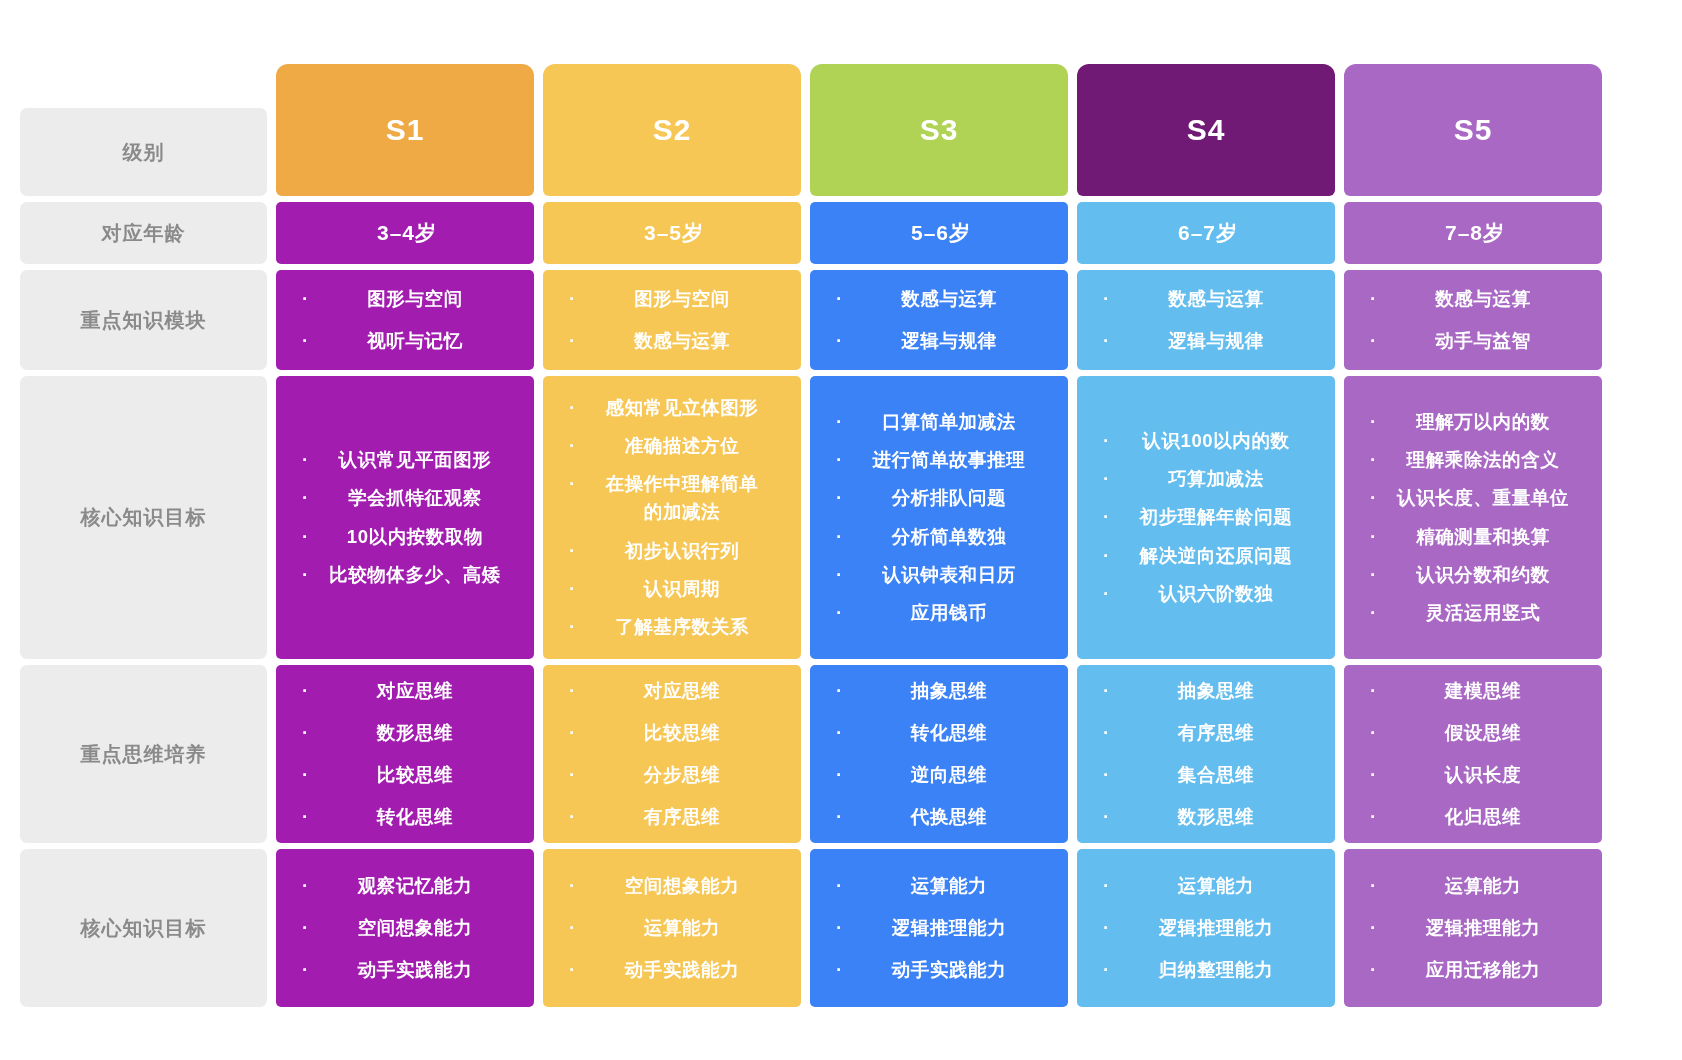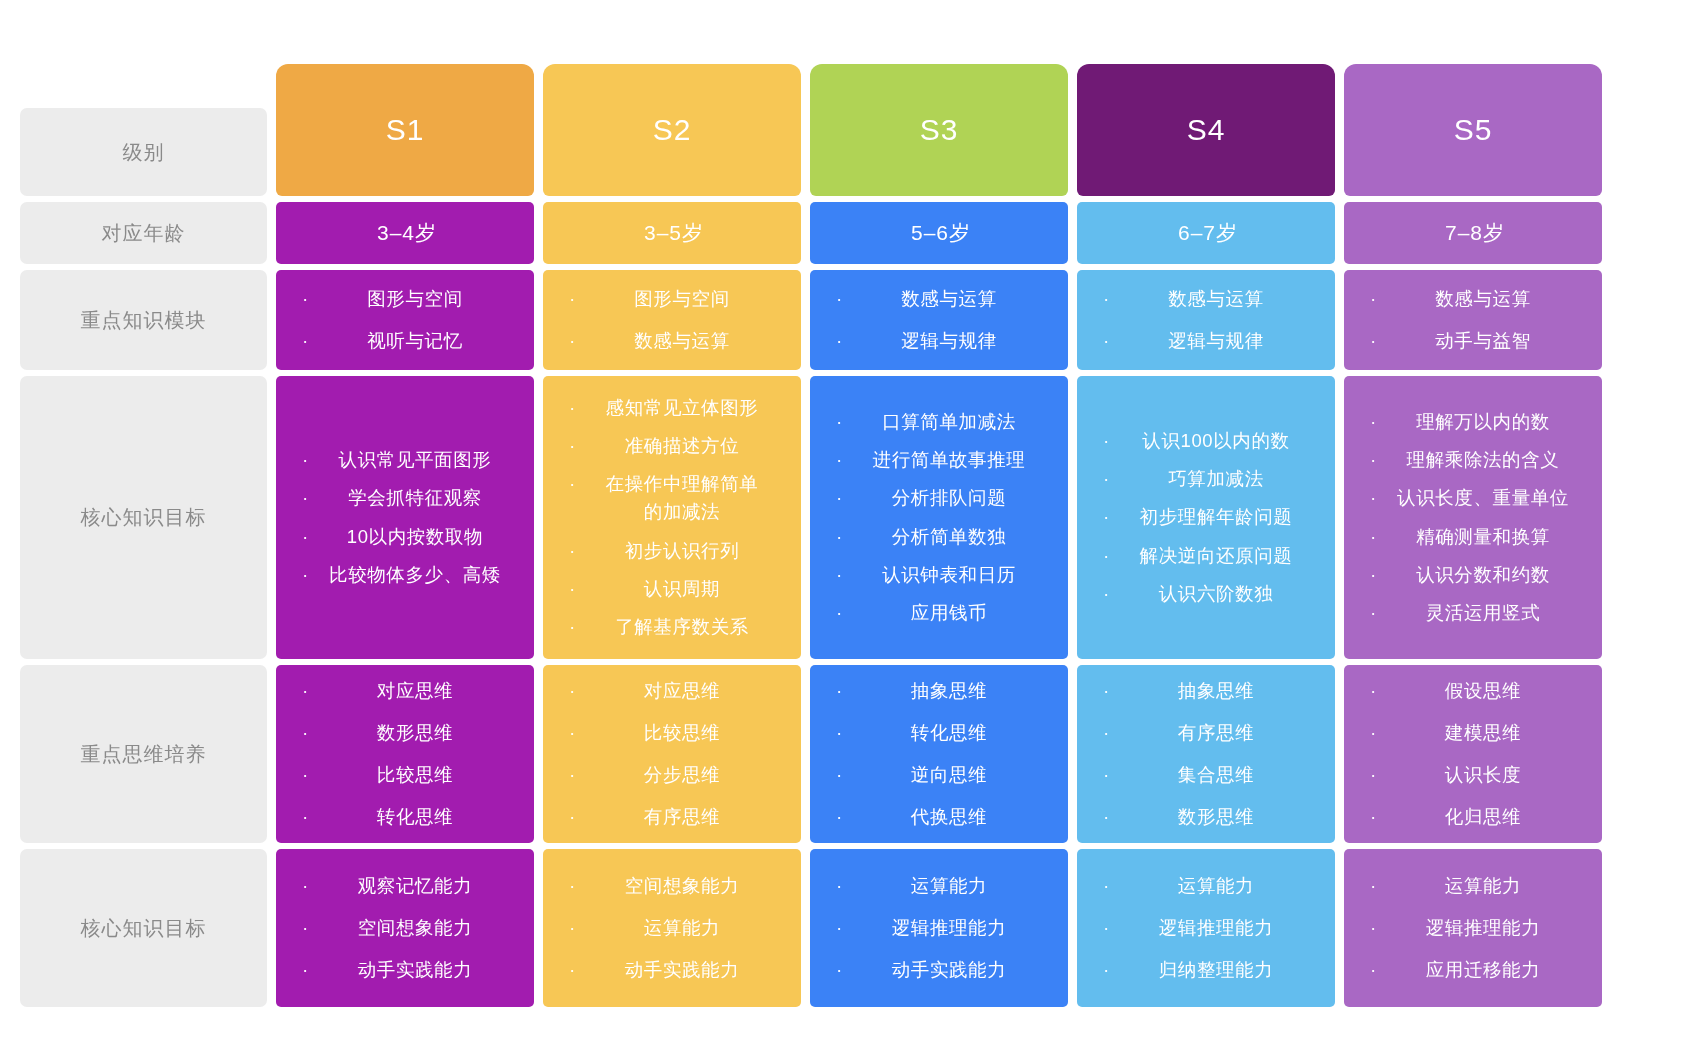--- a/index.html
+++ b/index.html
@@ -13,20 +13,21 @@
     font-family: "Liberation Sans", "DejaVu Sans", sans-serif;
     overflow: hidden;
   }
 
   #matrix {
     position: relative;
     width: 1682px;
     height: 1060px;
     box-sizing: border-box;
     padding: 9px 18px;
+    font-weight: bold;
   }
 
   .grid {
     display: grid;
     grid-template-columns: 247px 258px 258px 258px 258px 258px;
     grid-template-rows: 88px 62px 100px 283px 178px 158px;
     column-gap: 9px;
     row-gap: 6px;
     position: absolute;
     left: 20px;
@@ -290,22 +291,22 @@
     <div class="cell c4">
       <ul class="bullet-list">
           <li>抽象思维</li>
           <li>有序思维</li>
           <li>集合思维</li>
           <li>数形思维</li>
         </ul>
     </div>
     <div class="cell c5">
       <ul class="bullet-list">
+          <li>建模思维</li>
           <li>假设思维</li>
-          <li>建模思维</li>
           <li>认识长度</li>
           <li>化归思维</li>
         </ul>
     </div>
 
     <div class="rowlabel">
       <span>核心知识目标</span>
     </div>
     <div class="cell c1">
       <ul class="bullet-list">

